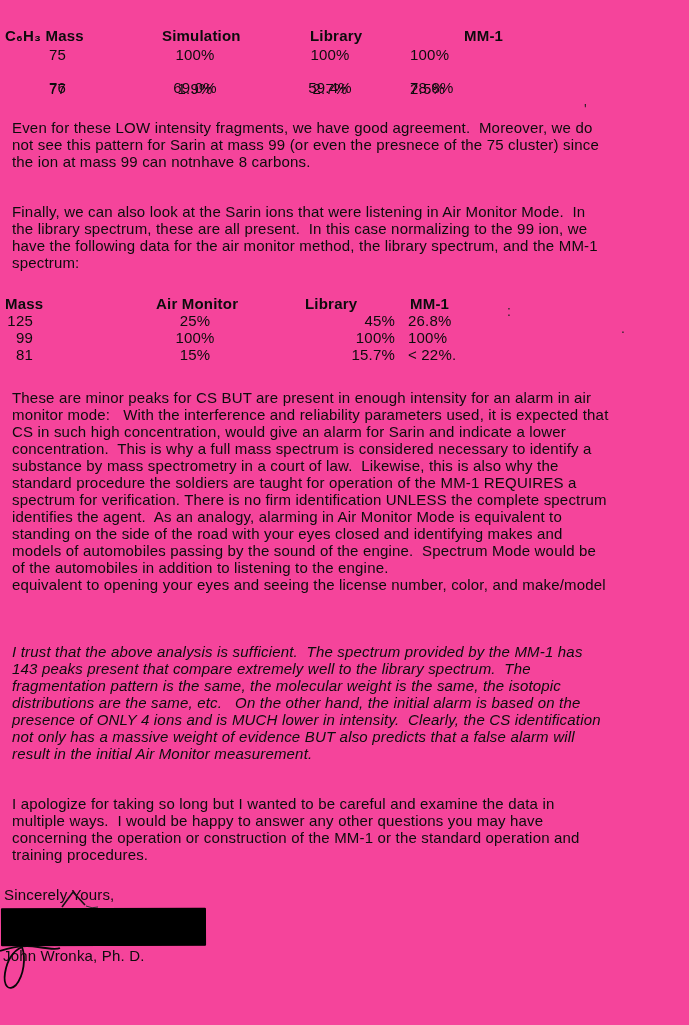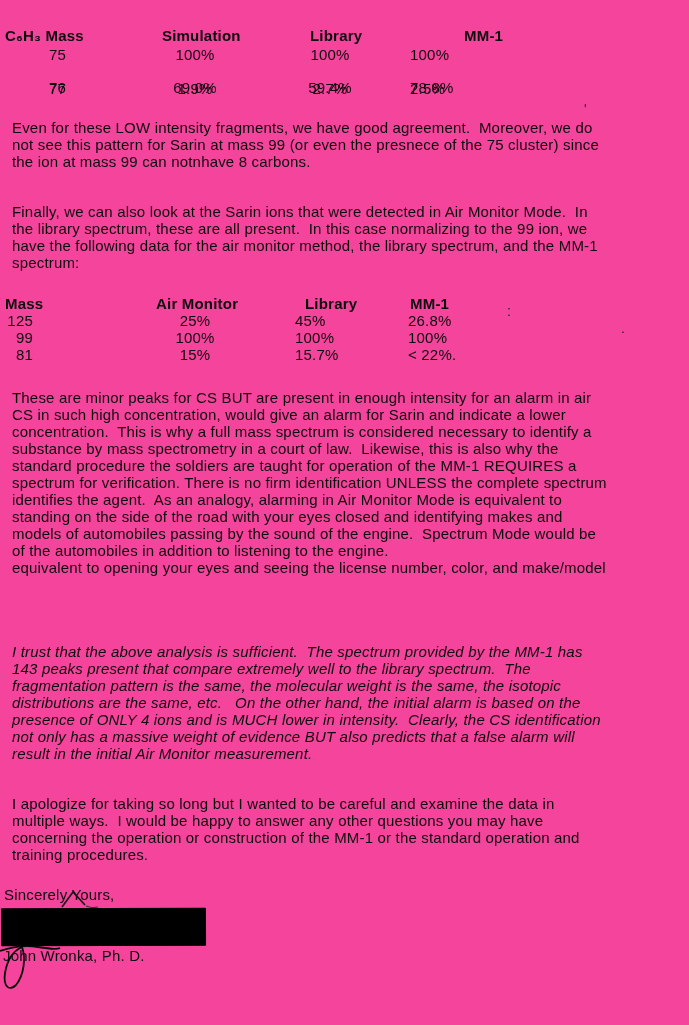--- a/index.html
+++ b/index.html
@@ -21,21 +21,21 @@
   #t1 .c2{left:150px;width:90px;text-align:center;}
   #t1 .c3{left:285px;width:90px;text-align:center;}
   #t1 .c4{left:410px;}
   
   #t2{top:296px;height:72px;}
   #t2 .h1{left:5px;top:0;}   #t2 .h2{left:156px;top:0;}
   #t2 .h3{left:305px;top:0;} #t2 .h4{left:410px;top:0;}
   #t2 .r0{top:17px;} #t2 .r1{top:34px;} #t2 .r2{top:51px;text-align:right;}
   #t2 .c1{left:0px;width:33px;text-align:right;}
   #t2 .c2{left:150px;width:90px;text-align:center;}
-  #t2 .c3{left:295px;width:100px;text-align:left;}
+  #t2 .c3{left:295px;width:100px;text-align:right;}
   #t2 .c4{left:408px;}
   
   #p1{top:119px;} #p2{top:203px;} #p3{top:389px;} #p4{top:643px;font-style:italic;} #p5{top:795px;}
   #closing{position:absolute;left:4px;top:886px;}
   #redaction{position:absolute;left:1px;top:908px;width:205px;height:38px;
              background:#000;border-radius:1px;transform:rotate(-0.2deg);}
   #signer{position:absolute;left:3px;top:947px;}
   .stray{position:absolute;font-size:14px;color:#2a2a2a;}
   #sm1{left:507px;top:303px;} #sm2{left:621px;top:320px;} #sm3{left:584px;top:101px;}
   #sigsvg{position:absolute;left:0;top:0;width:689px;height:1025px;pointer-events:none;}
@@ -66,21 +66,21 @@
     <div class="cell r2 c3">2.7%</div>
     <div class="cell r2 c4">2.5%</div>
   </div>
 
   <div id="p1" class="para">
       <div class="line">Even for these LOW intensity fragments, we have good agreement.  Moreover, we do</div>
       <div class="line">not see this pattern for Sarin at mass 99 (or even the presnece of the 75 cluster) since</div>
       <div class="line">the ion at mass 99 can notnhave 8 carbons.</div>
     </div>
   <div id="p2" class="para">
-      <div class="line">Finally, we can also look at the Sarin ions that were detected in Air Monitor Mode.  In</div>
+      <div class="line">Finally, we can also look at the Sarin ions that were listening in Air Monitor Mode.  In</div>
       <div class="line">the library spectrum, these are all present.  In this case normalizing to the 99 ion, we</div>
       <div class="line">have the following data for the air monitor method, the library spectrum, and the MM-1</div>
       <div class="line">spectrum:</div>
     </div>
 
   <div id="t2" class="tbl">
     <div class="cell hdr h1">Mass</div>
     <div class="cell hdr h2">Air Monitor</div>
     <div class="cell hdr h3">Library</div>
     <div class="cell hdr h4">MM-1</div>
@@ -96,20 +96,21 @@
     <div class="cell r1 c4">100%</div>
 
     <div class="cell r2 c1">81</div>
     <div class="cell r2 c2">15%</div>
     <div class="cell r2 c3">15.7%</div>
     <div class="cell r2 c4">&lt; 22%.</div>
   </div>
 
   <div id="p3" class="para">
       <div class="line">These are minor peaks for CS BUT are present in enough intensity for an alarm in air</div>
+      <div class="line">monitor mode:   With the interference and reliability parameters used, it is expected that</div>
       <div class="line">CS in such high concentration, would give an alarm for Sarin and indicate a lower</div>
       <div class="line">concentration.  This is why a full mass spectrum is considered necessary to identify a</div>
       <div class="line">substance by mass spectrometry in a court of law.  Likewise, this is also why the</div>
       <div class="line">standard procedure the soldiers are taught for operation of the MM-1 REQUIRES a</div>
       <div class="line">spectrum for verification. There is no firm identification UNLESS the complete spectrum</div>
       <div class="line">identifies the agent.  As an analogy, alarming in Air Monitor Mode is equivalent to</div>
       <div class="line">standing on the side of the road with your eyes closed and identifying makes and</div>
       <div class="line">models of automobiles passing by the sound of the engine.  Spectrum Mode would be</div>
       <div class="line">of the automobiles in addition to listening to the engine.</div>
       <div class="line">equivalent to opening your eyes and seeing the license number, color, and make/model</div>

